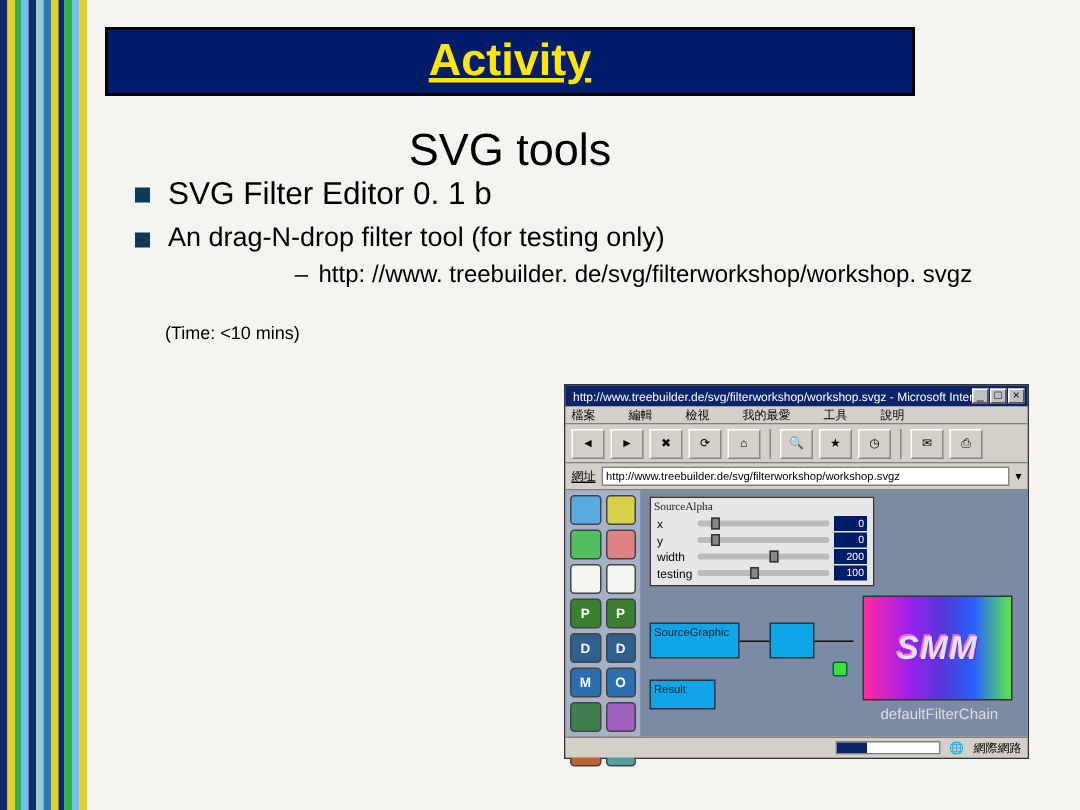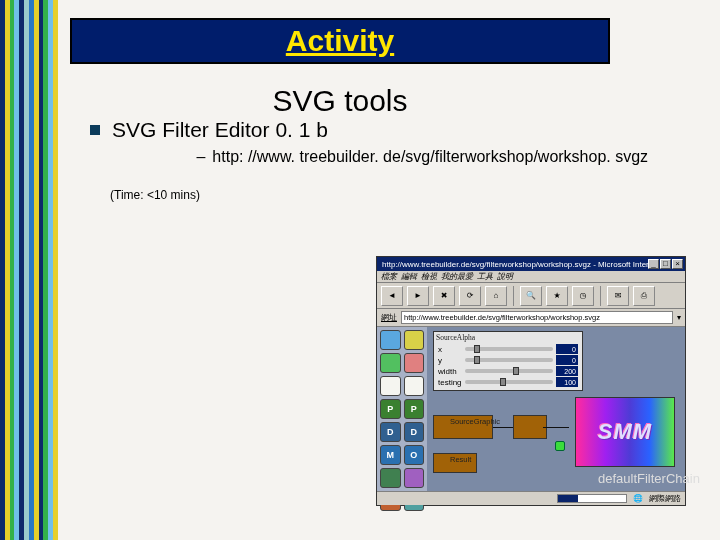--- a/index.html
+++ b/index.html
@@ -105,26 +105,25 @@
     justify-content: space-between;
   }
   .titlebar-left { display:flex; align-items:center; gap:3px; overflow:hidden; white-space:nowrap; }
   .ie-icon { width:10px; height:10px; background:#3b7fd1; border-radius:2px; display:inline-block; }
   .win-btns { display:flex; gap:1px; }
   .win-btn { width:11px; height:10px; background:#c0c0c0; border:1px solid #fff; border-right-color:#555; border-bottom-color:#555; display:flex; align-items:center; justify-content:center; color:#000; font-size:8px; line-height:1; }
   .menubar {
     height: 12px;
     background: #d4d0c8;
     display:flex;
-    gap: 4px;
+    gap: 22px;
     padding: 0 4px;
     color:#000;
     align-items:center;
     border-bottom:1px solid #808080;
-    font-style:italic;
   }
   .toolbar {
     height: 26px;
     background:#d4d0c8;
     display:flex;
     align-items:center;
     gap:4px;
     padding: 2px 4px;
     border-bottom:1px solid #808080;
   }
@@ -179,25 +178,25 @@
     background:#fff;
     border:1px solid #333;
   }
   .panel-title { font-size:7.5px; color:#222; padding:1px 2px;font-family:Liberation Serif, serif; }
   .slider-row { display:flex; align-items:center; gap:3px; margin:1px 4px; }
   .slider-track { flex:1; height:4px; background:#bbb; border-radius:2px; position:relative; }
   .slider-thumb { position:absolute; top:-2px; width:6px; height:8px; background:#888; border:1px solid #333; }
   .slider-val { width:22px; height:10px; background:#001d6b; color:#fff; font-size:7px; display:flex; align-items:center; justify-content:flex-end; padding-right:2px; }
   .node {
     position:absolute;
-    background:#a16207;
+    background:#0ea5e9;
     border:1px solid #333;
     font-size:7.5px;
     color:#222;
-    padding:1px 16px;
+    padding:1px 2px;
   }
   .gradient-box {
     position:absolute;
     border:1px solid #333;
     background: linear-gradient(90deg, #ff2aa0 0%, #a020f0 30%, #4e3bd6 55%, #2a62ff 75%, #5ae84a 100%);
     display:flex;
     align-items:center;
     justify-content:center;
   }
   .smm-text {
@@ -252,20 +251,24 @@
   <div class="banner">
     <span class="banner-text">Activity</span>
   </div>
 
   <div class="subtitle">SVG tools</div>
 
   <div class="bullets">
     <div class="bullet-row">
       <div class="bullet-sq"></div>
       <div class="b1">SVG Filter Editor 0. 1 b</div>
+    </div>
+    <div class="bullet-row">
+      <div class="bullet-sq"></div>
+      <div class="b2">An drag-N-drop filter tool (for testing only)</div>
     </div>
     <div class="sub-row">
       <span class="dash">–</span>
       <span>http: //www. treebuilder. de/svg/filterworkshop/workshop. svgz</span>
     </div>
   </div>
 
   <div class="time-note">(Time: &lt;10 mins)</div>
 
 </div>
@@ -399,21 +402,21 @@
       </div>
 
       <div class="wire" style="left:66px; top:100px; width:20px"></div>
       <div class="wire" style="left:116px; top:100px; width:26px"></div>
 
       <div style="position:absolute; left:128px; top:114px; width:10px; height:10px; background:#3bdc3b; border:1px solid #063; border-radius:2px"></div>
 
       <div class="gradient-box" style="left:148px; top:70px; width:100px; height:70px">
         <span class="smm-text">SMM</span>
       </div>
-      <div style="position:absolute; left:171px; top:144px; font-size:13px; color:#ddd">defaultFilterChain</div>
+      <div style="position:absolute; left:160px; top:144px; font-size:10px; color:#ddd">defaultFilterChain</div>
     </div>
   </div>
 
   <div class="statusbar">
     <span></span>
     <div style="display:flex; align-items:center; gap:6px">
       <div class="progress">
           <div class="progress-fill"></div>
         </div>
       <span>🌐</span>

